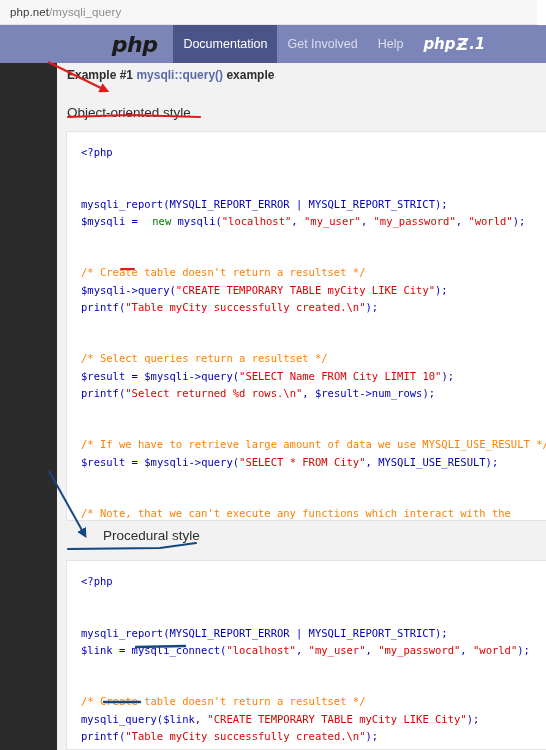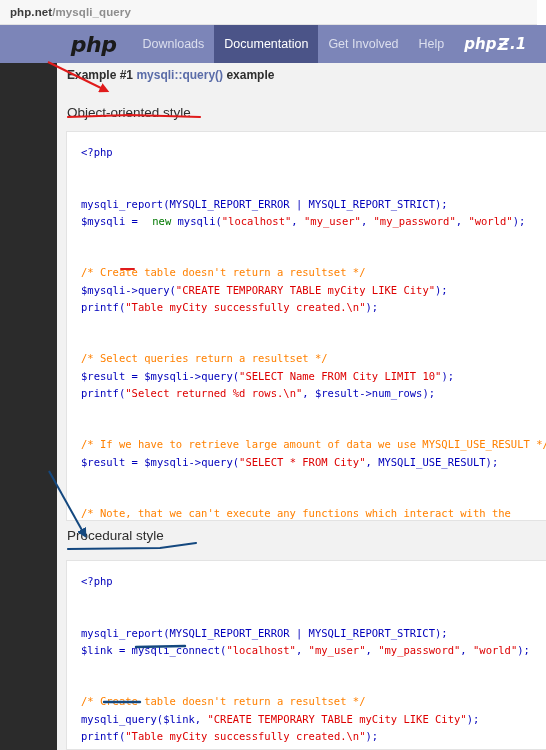--- a/index.html
+++ b/index.html
@@ -18,21 +18,20 @@
   
   #url-bar {
     position: absolute;
     left: 0; top: 0;
     width: 537px; height: 25px;
     background: #f7f7f7;
     border-bottom: 1px solid #e2e2e2;
     box-sizing: border-box;
     display: flex;
     align-items: center;
-    font-weight: bold;
   }
   #url-text {
     font-size: 11.5px;
     padding-left: 10px;
     letter-spacing: 0.1px;
     white-space: nowrap;
   }
   #url-text .host { color: #3c3c3c; }
   #url-text .path { color: #8d8d8d; }
 
@@ -155,21 +154,20 @@
 
 <div id="url-bar">
   <div id="url-text"><span class="host">php.net</span><span class="path">/mysqli_query</span></div>
 </div>
 
 <div id="left-gutter"></div>
 
 <div id="site-nav">
   <div id="nav-spacer"></div>
   <div class="nav-logo">php</div>
-  <div class="nav-item">Downloads</div>
   <div class="nav-item active">Documentation</div>
   <div class="nav-item">Get Involved</div>
   <div class="nav-item">Help</div>
   <div class="nav-version">
       <span>php</span>
       <span class="curl">Ƶ</span>
       <span>.1</span>
     </div>
 </div>
 
@@ -193,21 +191,21 @@
 <span class="fnc">printf(</span><span class="st">"Select returned %d rows.\n"</span><span class="fnc">, <span class="df">$result</span>-&gt;num_rows);</span>
 <span class="blank"></span>
 <span class="cm">/* If we have to retrieve large amount of data we use MYSQLI_USE_RESULT */</span>
 <span class="fnc"><span class="df">$result</span> = <span class="df">$mysqli</span>-&gt;query(</span><span class="st">"SELECT * FROM City"</span><span class="fnc">, MYSQLI_USE_RESULT);</span>
 <span class="blank"></span>
 <span class="cm">/* Note, that we can't execute any functions which interact with the</span>
 
 
 </div>
 
-  <div class="style-heading" id="proc-heading" style="position:absolute; top:465px;">Procedural style</div>
+  <div class="style-heading" id="proc-heading" style="position:absolute; top:465px;margin-left:36px;">Procedural style</div>
 
   <div class="codeblock" id="code-proc" style="top:497px; height:190px;"><span class="fnc">&lt;?php</span>
 <span class="blank"></span>
 <span class="fnc">mysqli_report(MYSQLI_REPORT_ERROR | MYSQLI_REPORT_STRICT);</span>
 <span class="fnc"><span class="df">$link</span> = mysqli_connect(</span><span class="st">"localhost"</span><span class="fnc">, </span><span class="st">"my_user"</span><span class="fnc">, </span><span class="st">"my_password"</span><span class="fnc">, </span><span class="st">"world"</span><span class="fnc">);</span>
 <span class="blank"></span>
 <span class="cm">/* Create table doesn't return a resultset */</span>
 <span class="fnc">mysqli_query(<span class="df">$link</span>, </span><span class="st">"CREATE TEMPORARY TABLE myCity LIKE City"</span><span class="fnc">);</span>
 <span class="fnc">printf(</span><span class="st">"Table myCity successfully created.\n"</span><span class="fnc">);</span>
 <span class="blank"></span>

